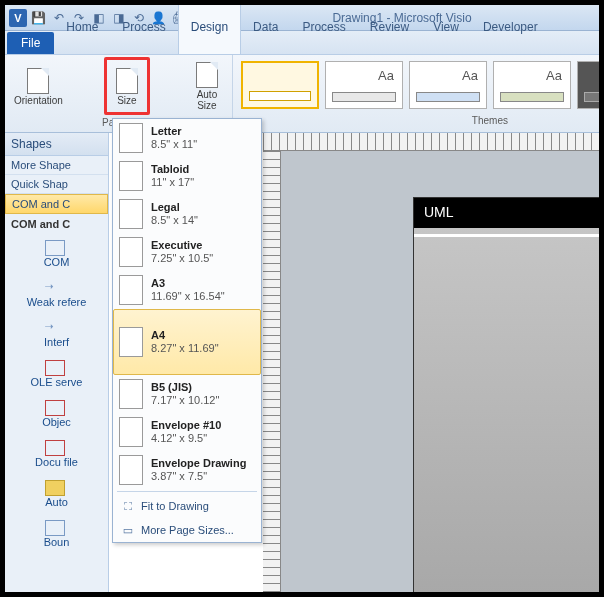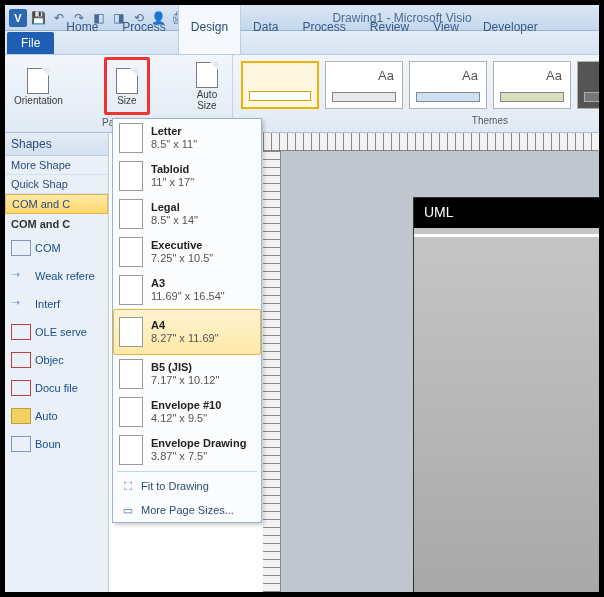--- a/index.html
+++ b/index.html
@@ -32,30 +32,30 @@
 .theme-sw.sel { border: 2px solid #f0b400; background: #fff8e1; }
 .theme-aa { font-size: 13px; color: #555; position: absolute; top: 6px; right: 8px; }
 .theme-bar { position: absolute; bottom: 6px; left: 6px; right: 6px; height: 10px; border: 1px solid #888; }
 
 
 .shapes-panel { position: absolute; left: 0; top: 128px; width: 104px; bottom: 0; background: #e9f0f8; border-right: 1px solid #b8cde6; font-size: 11px; overflow: hidden; }
 .shapes-hdr { background: linear-gradient(#e4ecf6, #d3e0ef); padding: 4px 6px; color: #2a4d7a; border-bottom: 1px solid #b8cde6; font-size: 12px; }
 .sub-hdr { padding: 3px 6px; color: #2a4d7a; border-bottom: 1px solid #d3e0ef; cursor: pointer; white-space: nowrap; overflow: hidden; }
 .sub-hdr.gold { background: linear-gradient(#ffe9a8, #ffd76b); border: 1px solid #e0b84a; }
 .cat-title { padding: 4px 6px; font-weight: bold; color: #333; white-space: nowrap; overflow: hidden; }
-.shape-item { display: flex; align-items: center; padding: 6px 6px; color: #1a4d8c; cursor: pointer; white-space: nowrap; overflow: hidden; }
+.shape-item { display: flex; align-items: center; padding: 6px 6px; color: #1a4d8c; cursor: pointer; white-space: nowrap; overflow: hidden; flex-direction: column; }
 .shape-ico { width: 20px; height: 16px; border: 1px solid #7a9ac4; margin-right: 4px; flex-shrink: 0; }
 .shape-ico.arrow { border: none; position: relative; }
 .shape-ico.arrow::before { content: "➝"; color: #7a9ac4; }
 .shape-ico.folder { background: #f0d060; border-color: #c0a030; }
 
 
 .size-dd { position: absolute; left: 107px; top: 113px; width: 150px; background: #fbfcfd; border: 1px solid #9ab3d2; box-shadow: 2px 2px 4px rgba(0,0,0,.2); z-index: 50; }
 .dd-item { display: flex; align-items: center; padding: 4px 6px; cursor: pointer; }
-.dd-item.hl { background: linear-gradient(#fff3d0, #ffe9a8); border: 1px solid #e0b84a; border-radius: 2px; padding: 7px 5px; }
+.dd-item.hl { background: linear-gradient(#fff3d0, #ffe9a8); border: 1px solid #e0b84a; border-radius: 2px; padding: 17px 5px; }
 .dd-ico { width: 24px; height: 30px; border: 1px solid #9a9a9a; background: #fff; margin-right: 8px; flex-shrink: 0; }
 .dd-txt { font-size: 11px; line-height: 13px; }
 .dd-name { font-weight: bold; color: #222; }
 .dd-dim { color: #555; }
 .dd-sep { height: 1px; background: #c5d5e8; margin: 2px 4px; }
 .dd-foot { padding: 5px 8px; font-size: 11px; color: #2a4d7a; cursor: pointer; display: flex; align-items: center; gap: 6px; }
 .dd-foot-ico { width: 14px; height: 14px; display: flex; align-items: center; justify-content: center; font-size: 11px; color: #5a7aa4; }
 
 
 .canvas-area { position: absolute; left: 258px; top: 128px; right: 0; bottom: 0; background: #bfc6cd; }

